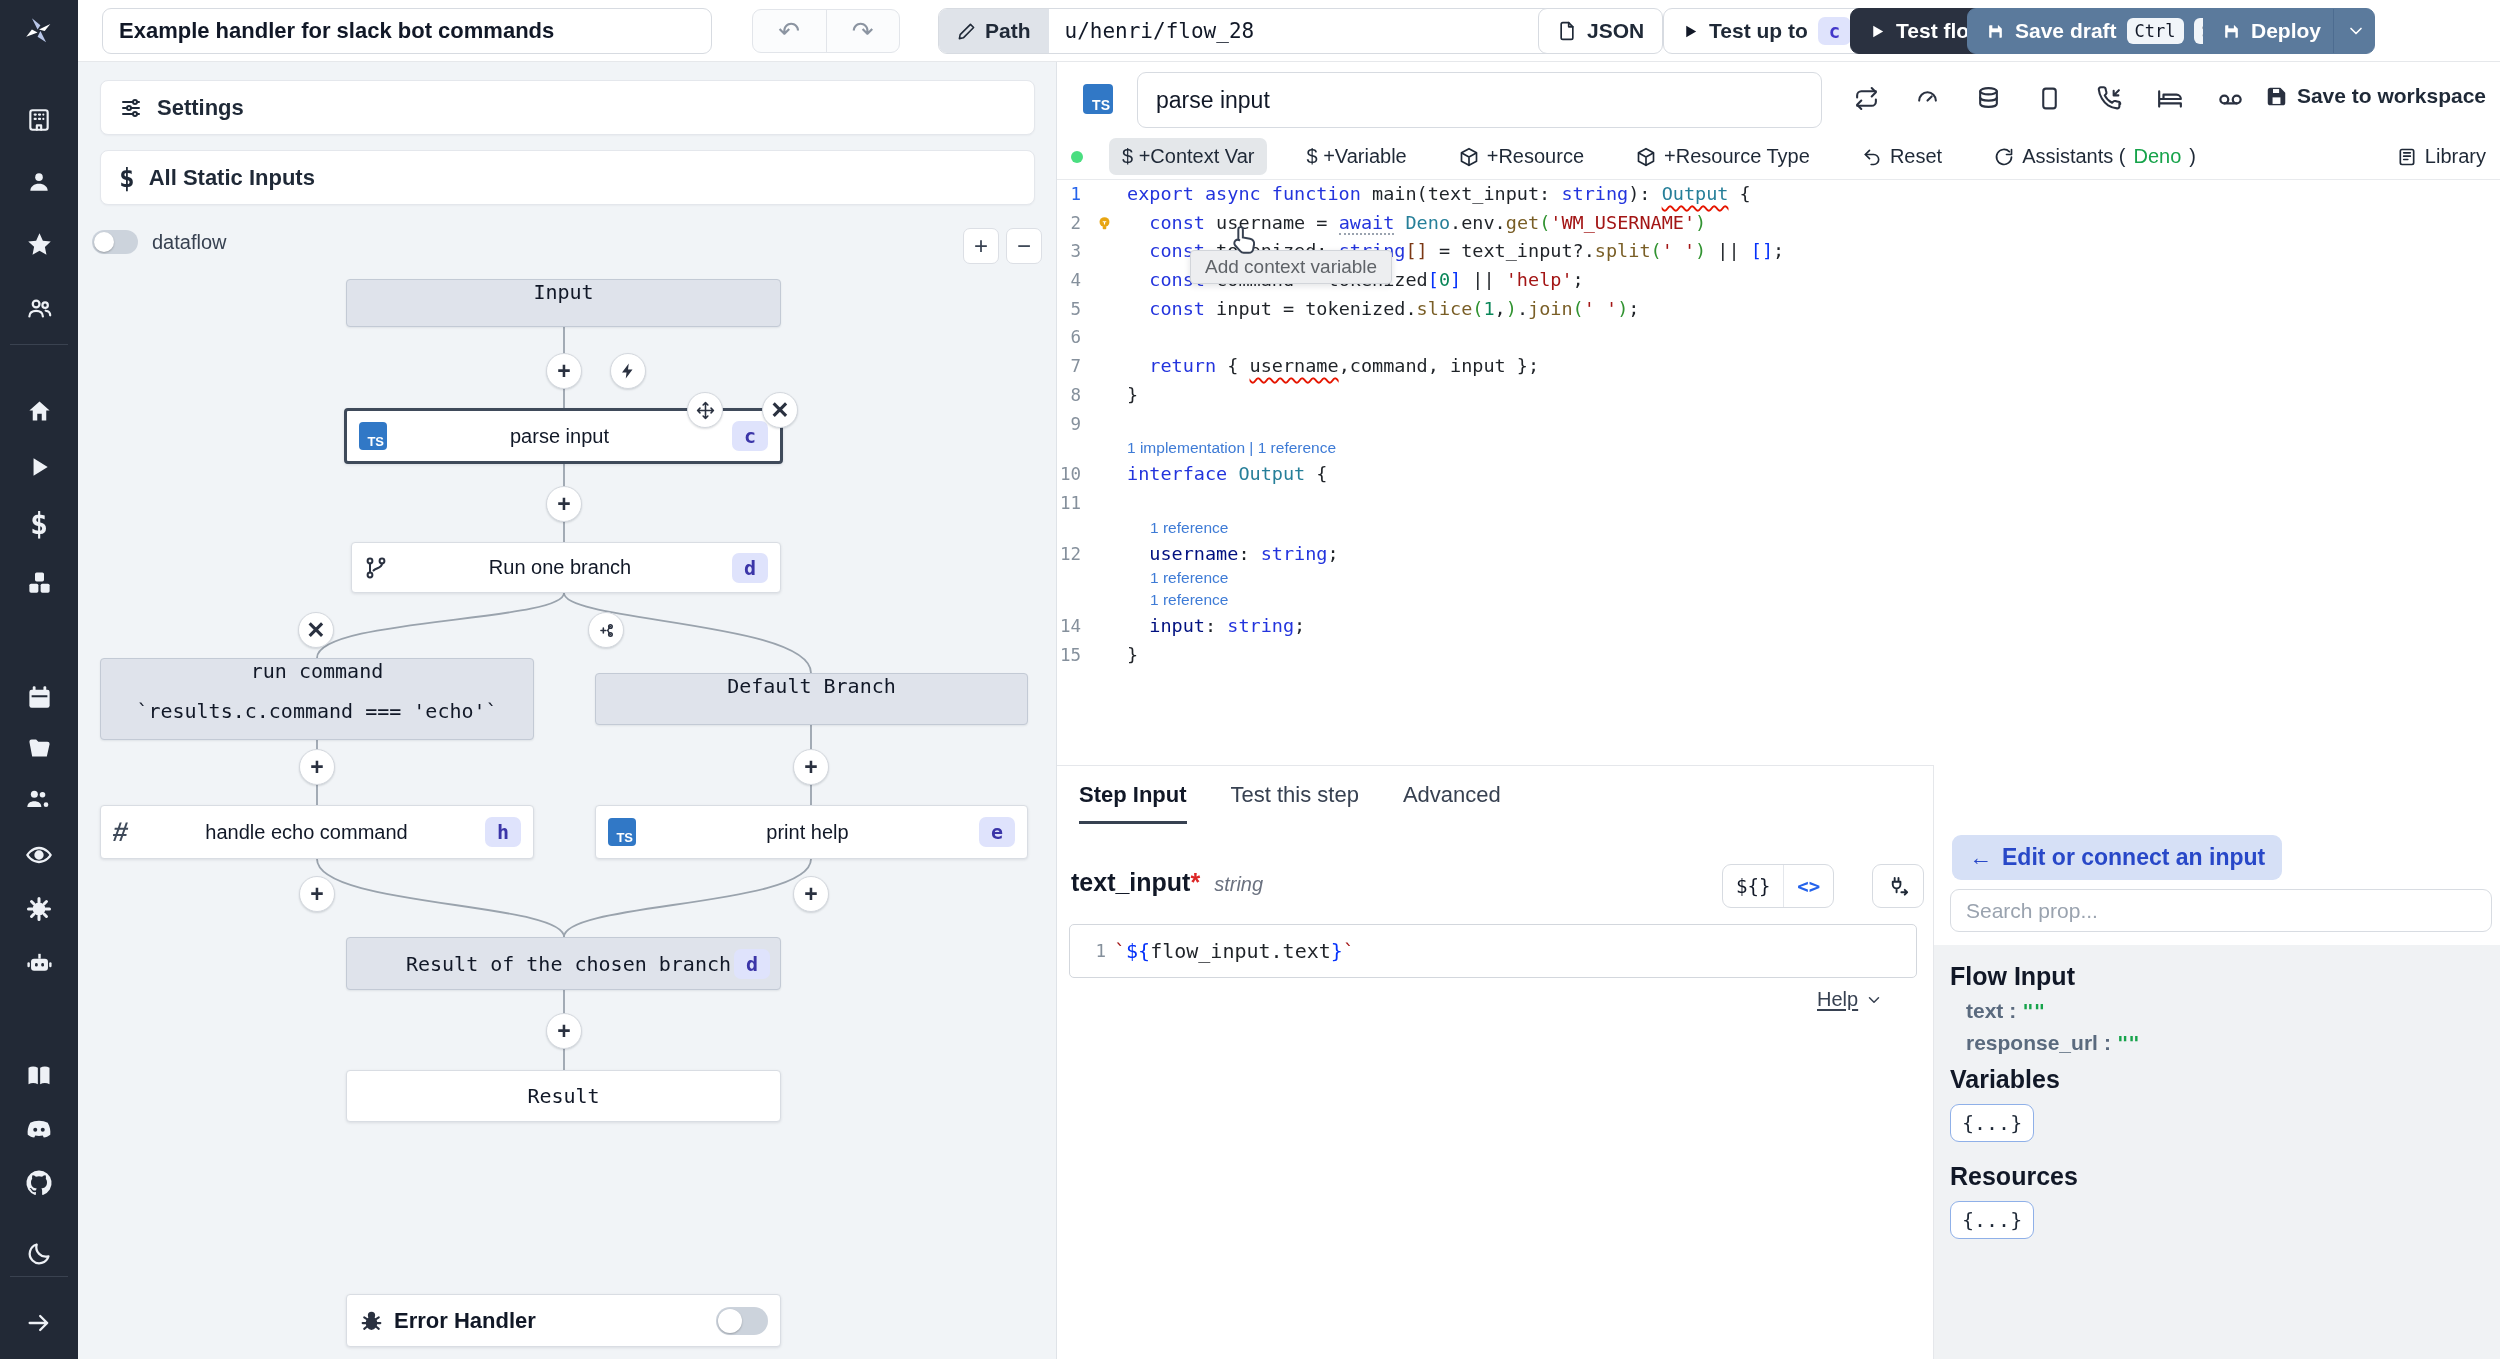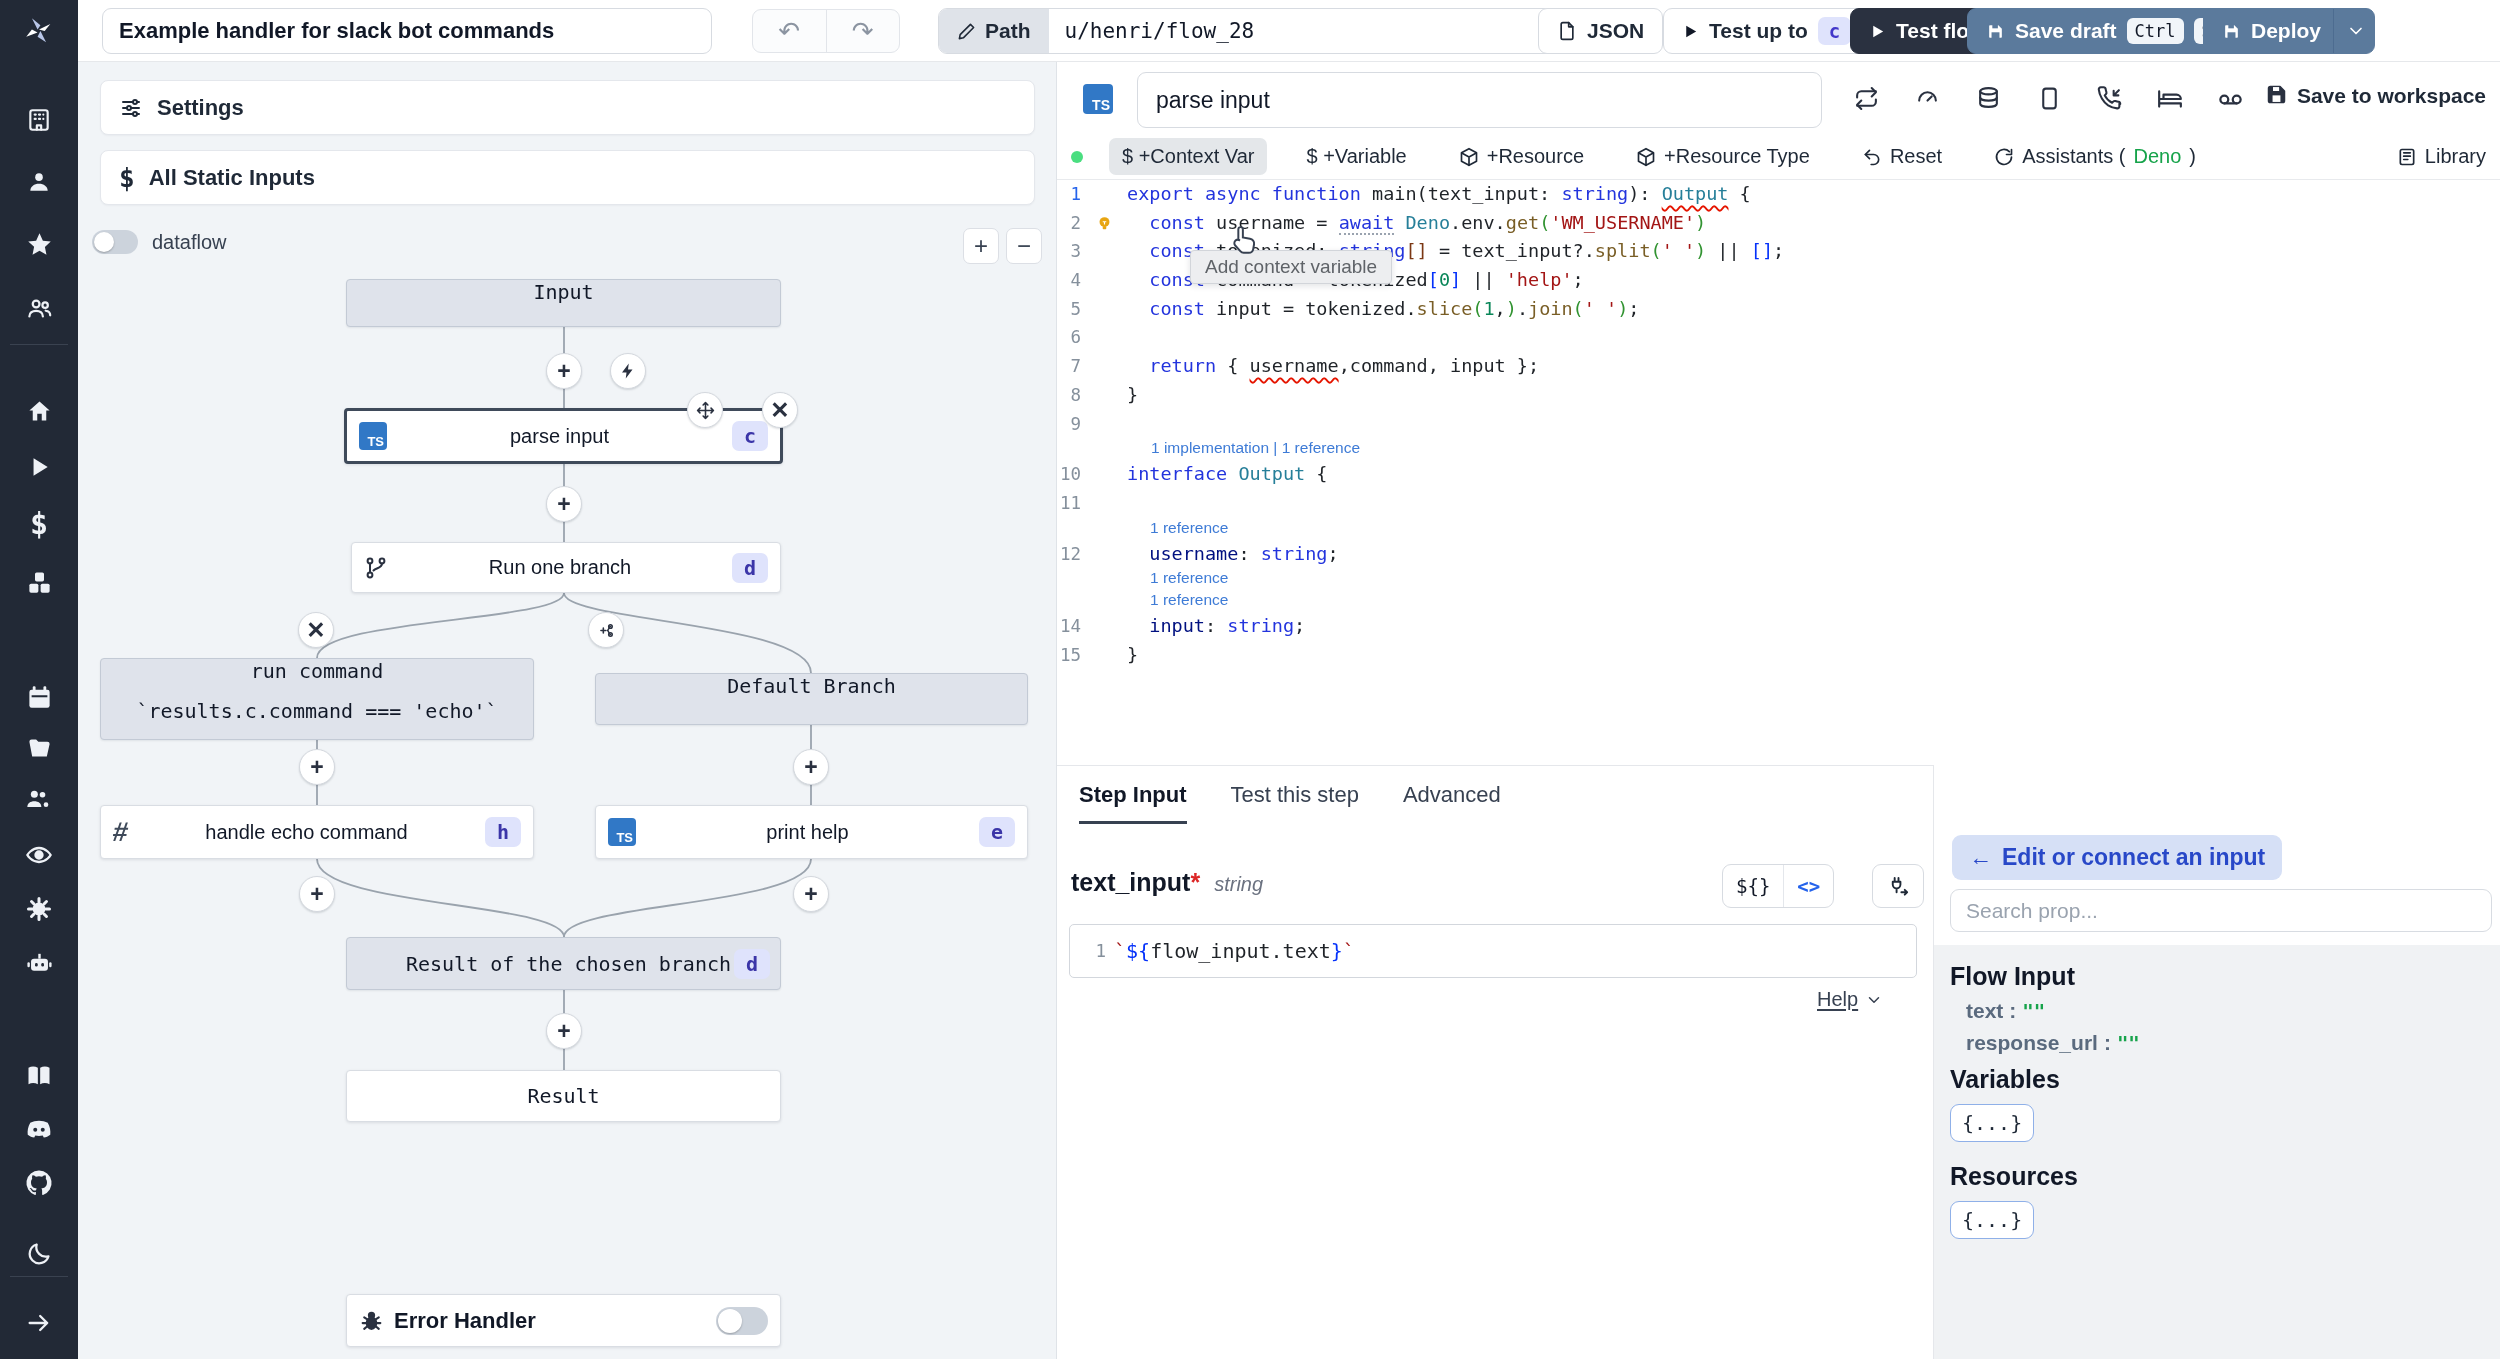--- a/index.html
+++ b/index.html
@@ -63,30 +63,30 @@
   .pcircle{position:absolute;width:36px;height:36px;border-radius:50%;background:#fff;border:1px solid #d4d8de;
       box-shadow:0 1px 2px rgba(16,24,40,.15);display:flex;align-items:center;justify-content:center;color:#2a3140;
       font-size:23px;font-weight:700;transform:translate(-50%,-50%)}
 
   
   .code-panel{position:absolute;left:1057px;top:62px;width:1443px;height:703px;background:#fff}
   .cp-header{position:absolute;left:0;top:0;width:1443px;height:72px}
   .step-name-input{position:absolute;left:80px;top:10px;width:685px;height:56px;border:1px solid #d7dbe1;border-radius:9px;
       display:flex;align-items:center;padding:0 18px;font-size:23px;color:#111827;background:#fff}
   .hd-ic{position:absolute;top:24px;color:#2a3140}
-  .save-ws{position:absolute;right:14px;top:22px;display:flex;align-items:flex-start;gap:10px;font-size:21px;font-weight:700;color:#1f2937}
+  .save-ws{position:absolute;right:14px;top:22px;display:flex;align-items:center;gap:10px;font-size:21px;font-weight:700;color:#1f2937}
   .cp-toolbar{position:absolute;left:0;top:72px;width:1443px;height:46px;border-bottom:1px solid #e8eaed;display:flex;align-items:center;
       padding:0 14px;gap:26px;font-size:20px;color:#1f2937;background:#fff}
   .tool-chip{display:flex;align-items:center;gap:8px;padding:7px 13px;border-radius:7px}
   .tool-chip.active{background:#e4e7ea}
   .dot{width:12px;height:12px;border-radius:50%;background:var(--dot_green);flex:none}
   .lib{margin-left:auto;display:flex;align-items:center;gap:8px;font-weight:400}
   .code-area{position:absolute;left:0;top:118px;width:1443px;height:585px;font-family:"DejaVu Sans Mono",monospace;font-size:18.5px;overflow:hidden}
   .crow{display:flex;height:28.7px;line-height:28.7px;white-space:pre}
-  .clens{height:22px;line-height:20px;font-size:15.5px;color:#3e7bd6;font-family:"Liberation Sans",sans-serif;padding-left:94px}
+  .clens{height:22px;line-height:20px;font-size:15.5px;color:#3e7bd6;font-family:"Liberation Sans",sans-serif;padding-left:70px}
   .clens.ind{padding-left:93px}
   .cnum{width:24px;text-align:right;color:#85909c;font-size:17.5px;flex:none}
   .cglyph{width:46px;flex:none;display:flex;align-items:center;justify-content:center}
   .cnum.cur{color:var(--accent_blue)}
   .tk-kw{color:#2334dd}.tk-type{color:#267f99}.tk-str{color:#a31515}.tk-num{color:#098658}
   .tk-fn{color:#795e26}.tk-prop{color:#001080}.tk-p{color:#1f2328}
   .tk-bb{color:#0431fa}.tk-bg{color:#319331}.tk-bo{color:#7b3814}.tk-bt{color:#a31515}
   .tk-err{text-decoration:underline wavy var(--error_red) 1.5px;text-underline-offset:5px}
   .tk-hint{border-bottom:2.5px dotted #9aa3af}
   .tooltip{position:absolute;left:133px;top:70px;background:#edeef0;border:1px solid #d2d5da;border-radius:4px;

